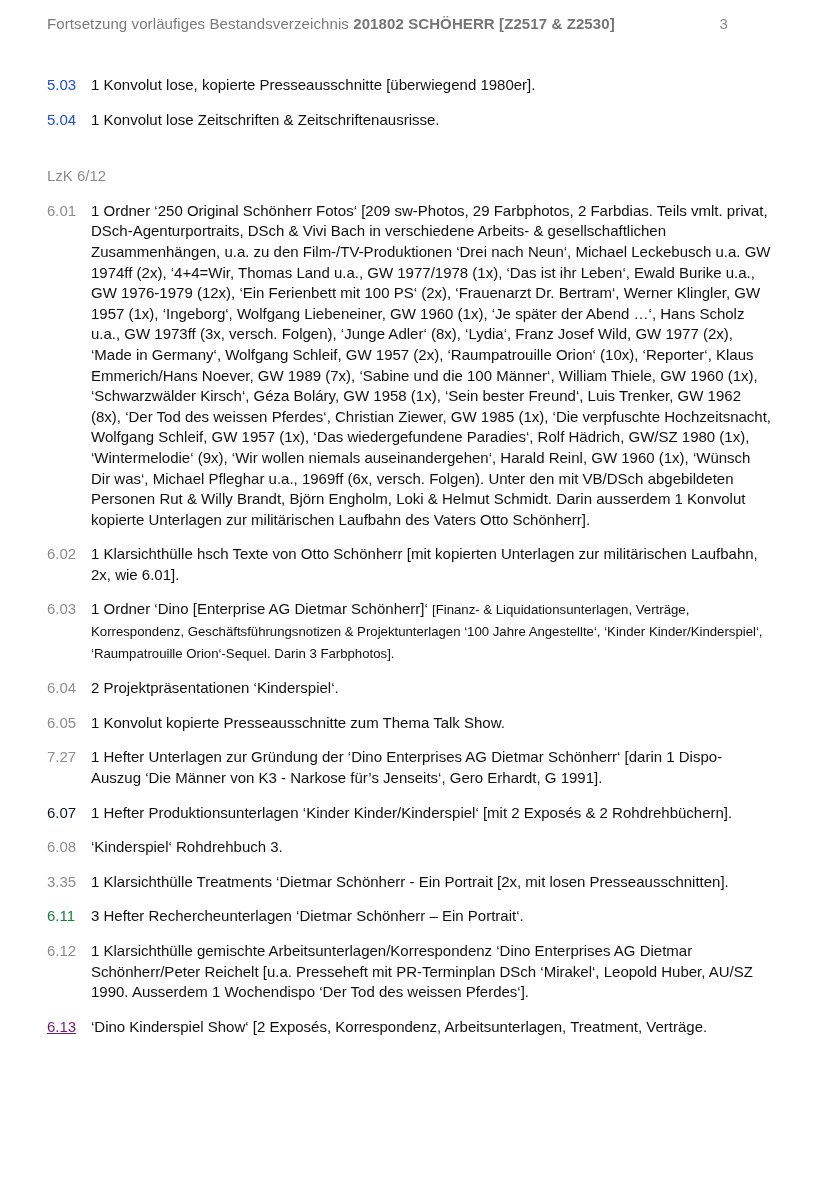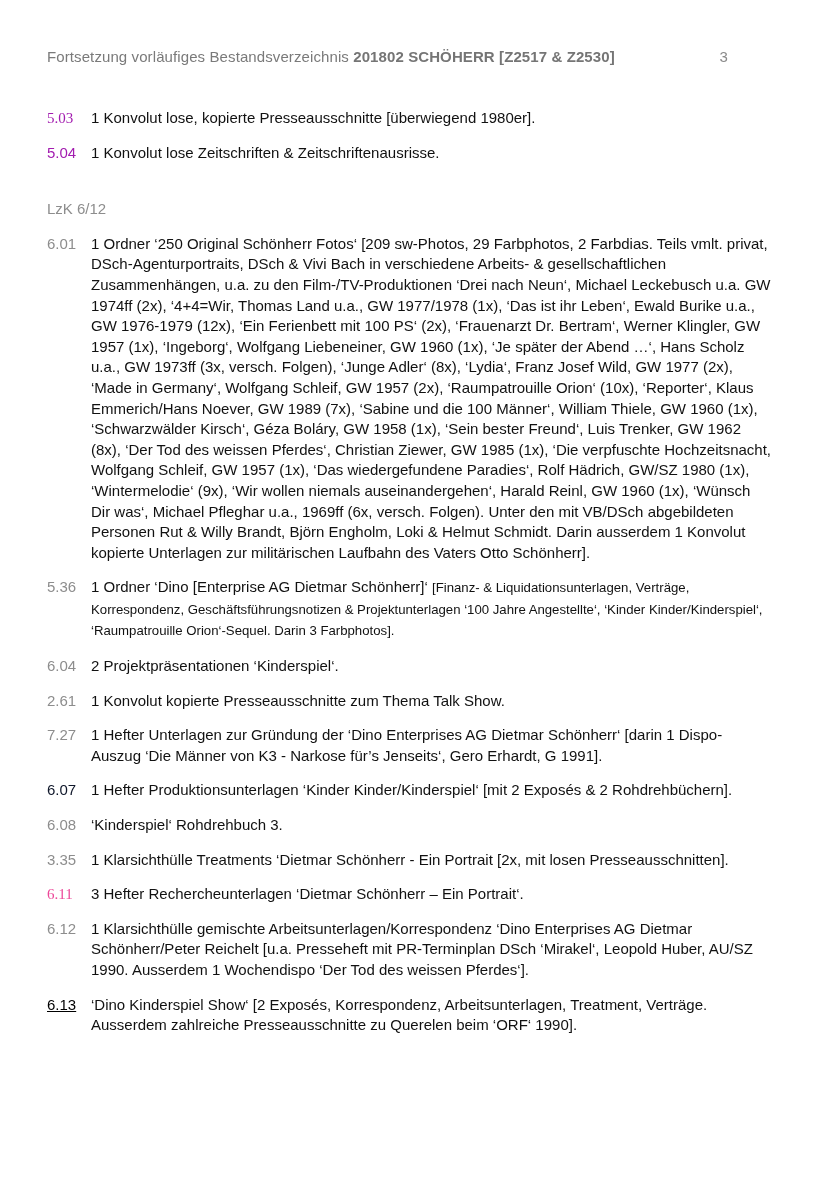--- a/index.html
+++ b/index.html
@@ -6,21 +6,21 @@
     margin: 0;
     padding: 0;
     background: #ffffff;
   }
   .page {
     position: relative;
     width: 817px;
     height: 1040px;
     background: #ffffff;
     box-sizing: border-box;
-    padding: 48px 45px 0 47px;
+    padding: 15px 45px 0 47px;
     font-family: "Liberation Sans", sans-serif;
     color: #111111;
     overflow: hidden;
   }
   .page-header {
     display: flex;
     justify-content: space-between;
     align-items: baseline;
     font-size: 15px;
     color: #7a7a7a;
@@ -69,51 +69,55 @@
 <div class="page">
   <header class="page-header" style="color: rgb(122, 122, 122);">
     <div class="header-left">
       <span>Fortsetzung vorläufiges Bestandsverzeichnis </span><span class="bold">201802 SCHÖHERR [Z2517 &amp; Z2530]</span>
     </div>
     <div class="page-number">3</div>
   </header>
 
   <main class="entries">
   <div class="entry">
-    <span class="no" style="color: #a21caf; font-family: Liberation Serif, serif;">5.03</span>
+    <span class="no" style="color: #1d4ed8;">5.03</span>
     <span class="txt"><span class="main">1 Konvolut lose, kopierte Presseausschnitte [überwiegend 1980er].</span></span>
   </div>
 
   <div class="entry">
-    <span class="no" style="color: #a21caf;">5.04</span>
+    <span class="no" style="color: #1d4ed8;">5.04</span>
     <span class="txt"><span class="main">1 Konvolut lose Zeitschriften &amp; Zeitschriftenausrisse.</span></span>
   </div>
 
   <div class="entry section" style="color: rgb(141, 141, 141);">
     <span class="label">LzK 6/12</span>
   </div>
 
   <div class="entry">
     <span class="no" style="color: rgb(141, 141, 141);">6.01</span>
     <span class="txt"><span class="main">1 Ordner ‘250 Original Schönherr Fotos‘ [209 sw-Photos, 29 Farbphotos, 2 Farbdias. Teils vmlt. privat, DSch-Agenturportraits, DSch &amp; Vivi Bach in verschiedene Arbeits- &amp; gesellschaftlichen Zusammenhängen, u.a. zu den Film-/TV-Produktionen ‘Drei nach Neun‘, Michael Leckebusch u.a. GW 1974ff (2x), ‘4+4=Wir, Thomas Land u.a., GW 1977/1978 (1x), ‘Das ist ihr Leben‘, Ewald Burike u.a., GW 1976-1979 (12x), ‘Ein Ferienbett mit 100 PS‘ (2x), ‘Frauenarzt Dr. Bertram‘, Werner Klingler, GW 1957 (1x), ‘Ingeborg‘, Wolfgang Liebeneiner, GW 1960 (1x), ‘Je später der Abend …‘, Hans Scholz u.a., GW 1973ff (3x, versch. Folgen), ‘Junge Adler‘ (8x), ‘Lydia‘, Franz Josef Wild, GW 1977 (2x), ‘Made in Germany‘, Wolfgang Schleif, GW 1957 (2x), ‘Raumpatrouille Orion‘ (10x), ‘Reporter‘, Klaus Emmerich/Hans Noever, GW 1989 (7x), ‘Sabine und die 100 Männer‘, William Thiele, GW 1960 (1x), ‘Schwarzwälder Kirsch‘, Géza Boláry, GW 1958 (1x), ‘Sein bester Freund‘, Luis Trenker, GW 1962 (8x), ‘Der Tod des weissen Pferdes‘, Christian Ziewer, GW 1985 (1x), ‘Die verpfuschte Hochzeitsnacht, Wolfgang Schleif, GW 1957 (1x), ‘Das wiedergefundene Paradies‘, Rolf Hädrich, GW/SZ 1980 (1x), ‘Wintermelodie‘ (9x), ‘Wir wollen niemals auseinandergehen‘, Harald Reinl, GW 1960 (1x), ‘Wünsch Dir was‘, Michael Pfleghar u.a., 1969ff (6x, versch. Folgen). Unter den mit VB/DSch abgebildeten Personen Rut &amp; Willy Brandt, Björn Engholm, Loki &amp; Helmut Schmidt. Darin ausserdem 1 Konvolut kopierte Unterlagen zur militärischen Laufbahn des Vaters Otto Schönherr].</span></span>
   </div>
 
+  <div class="entry">
+    <span class="no" style="color: rgb(141, 141, 141);">6.02</span>
+    <span class="txt"><span class="main">1 Klarsichthülle hsch Texte von Otto Schönherr [mit kopierten Unterlagen zur militärischen Laufbahn, 2x, wie 6.01].</span></span>
+  </div>
 
   <div class="entry">
-    <span class="no" style="color: rgb(141, 141, 141);">5.36</span>
+    <span class="no" style="color: rgb(141, 141, 141);">6.03</span>
     <span class="txt"><span class="main">1 Ordner ‘Dino [Enterprise AG Dietmar Schönherr]‘ </span><span class="small">[Finanz- &amp; Liquidationsunterlagen, Verträge, Korrespondenz, Geschäftsführungsnotizen &amp; Projektunterlagen ‘100 Jahre Angestellte‘, ‘Kinder Kinder/Kinderspiel‘, ‘Raumpatrouille Orion‘-Sequel. Darin 3 Farbphotos].</span></span>
   </div>
 
   <div class="entry">
     <span class="no" style="color: rgb(141, 141, 141);">6.04</span>
     <span class="txt"><span class="main">2 Projektpräsentationen ‘Kinderspiel‘.</span></span>
   </div>
 
   <div class="entry">
-    <span class="no" style="color: rgb(141, 141, 141);">2.61</span>
+    <span class="no" style="color: rgb(141, 141, 141);">6.05</span>
     <span class="txt"><span class="main">1 Konvolut kopierte Presseausschnitte zum Thema Talk Show.</span></span>
   </div>
 
   <div class="entry">
     <span class="no" style="color: rgb(141, 141, 141);">7.27</span>
     <span class="txt"><span class="main">1 Hefter Unterlagen zur Gründung der ‘Dino Enterprises AG Dietmar Schönherr‘ [darin 1 Dispo-Auszug ‘Die Männer von K3 - Narkose für’s Jenseits‘, Gero Erhardt, G 1991].</span></span>
   </div>
 
   <div class="entry">
     <span class="no" style="color: #0f172a;">6.07</span>
@@ -125,31 +129,31 @@
     <span class="txt"><span class="main">‘Kinderspiel‘ Rohdrehbuch 3.</span></span>
   </div>
 
 
   <div class="entry">
     <span class="no" style="color: rgb(141, 141, 141);">3.35</span>
     <span class="txt"><span class="main">1 Klarsichthülle Treatments ‘Dietmar Schönherr - Ein Portrait [2x, mit losen Presseausschnitten].</span></span>
   </div>
 
   <div class="entry">
-    <span class="no" style="color: #ec4899; font-family: Liberation Serif, serif;">6.11</span>
+    <span class="no" style="color: #15803d;">6.11</span>
     <span class="txt"><span class="main">3 Hefter Rechercheunterlagen ‘Dietmar Schönherr – Ein Portrait‘.</span></span>
   </div>
 
   <div class="entry">
     <span class="no" style="color: rgb(141, 141, 141);">6.12</span>
     <span class="txt"><span class="main">1 Klarsichthülle gemischte Arbeitsunterlagen/Korrespondenz ‘Dino Enterprises AG Dietmar Schönherr/Peter Reichelt [u.a. Presseheft mit PR-Terminplan DSch ‘Mirakel‘, Leopold Huber, AU/SZ 1990. Ausserdem 1 Wochendispo ‘Der Tod des weissen Pferdes‘].</span></span>
   </div>
 
   <div class="entry">
-    <span class="no" style="color: #000000; text-decoration: underline;">6.13</span>
+    <span class="no" style="color: #701a75; text-decoration: underline;">6.13</span>
     <span class="txt"><span class="main">‘Dino Kinderspiel Show‘ [2 Exposés, Korrespondenz, Arbeitsunterlagen, Treatment, Verträge. Ausserdem zahlreiche Presseausschnitte zu Querelen beim ‘ORF‘ 1990].</span></span>
   </div>
 
   <div class="entry">
     <span class="no" style="color: rgb(141, 141, 141);">6.14</span>
     <span class="txt"><span class="main">1 Begleitpublikation ‘Der Goldene Bildschirm 1970‘ [Vivi Bach/Bildschirm in Bronze].</span></span>
   </div>
 
   <div class="entry">
     <span class="no" style="color: rgb(141, 141, 141);">6.15</span>

